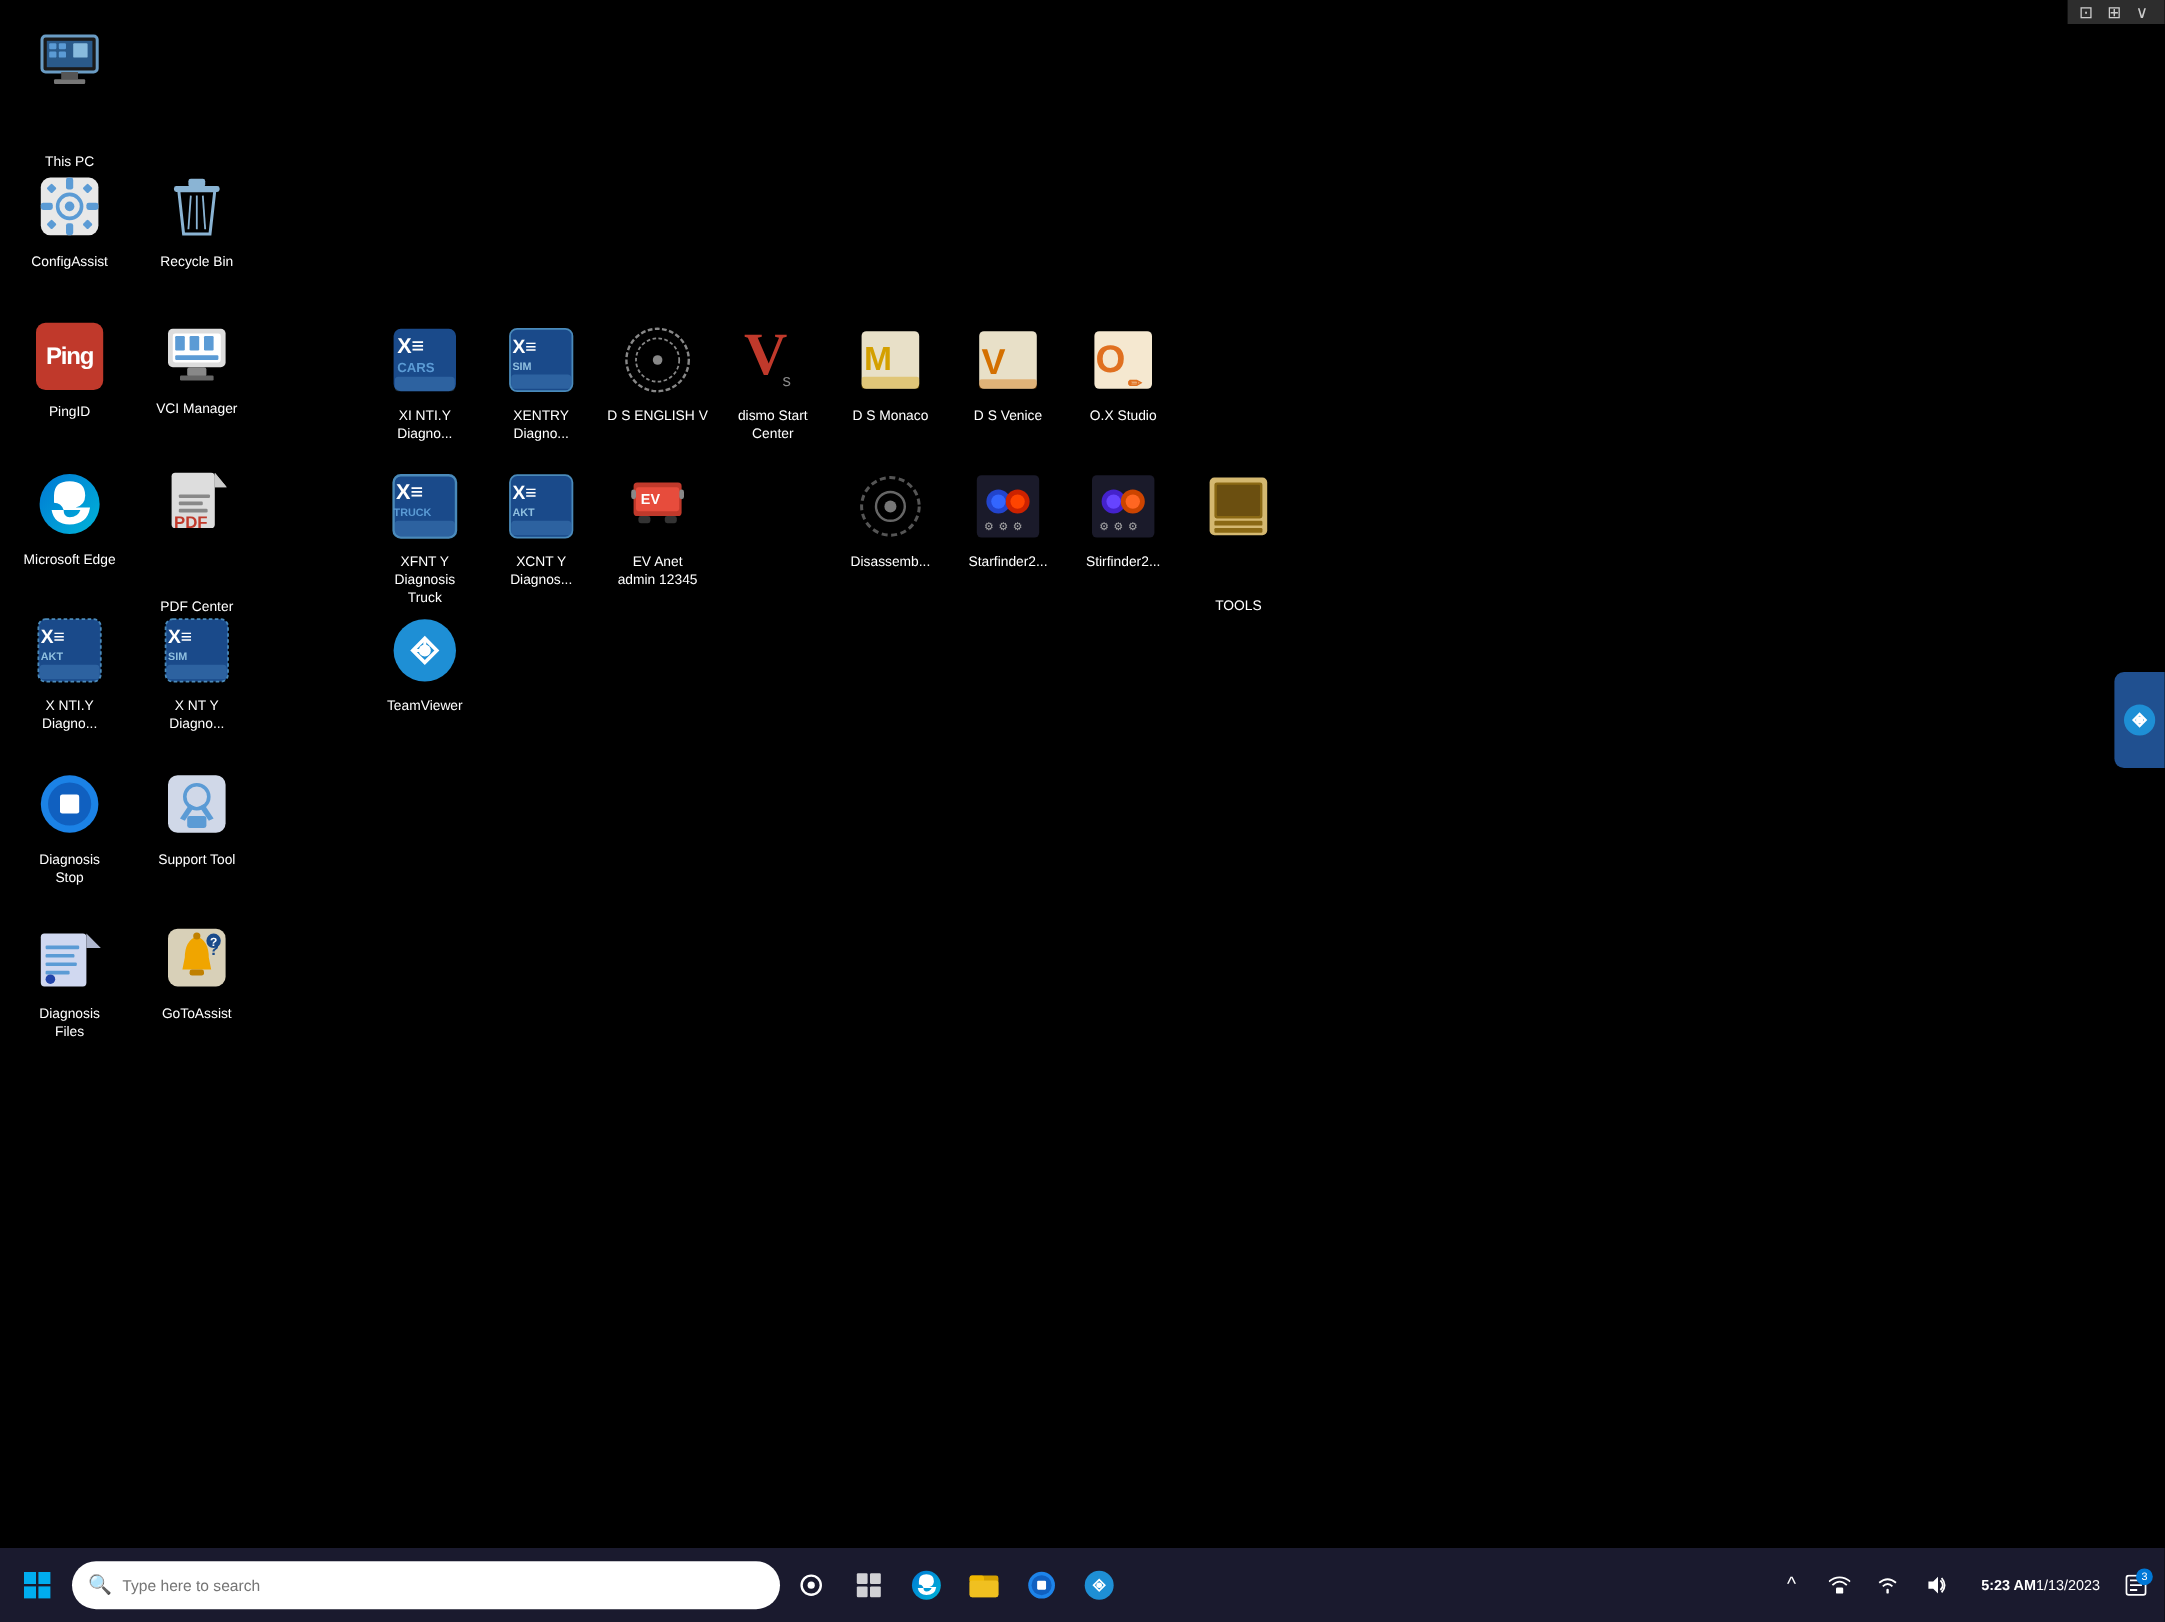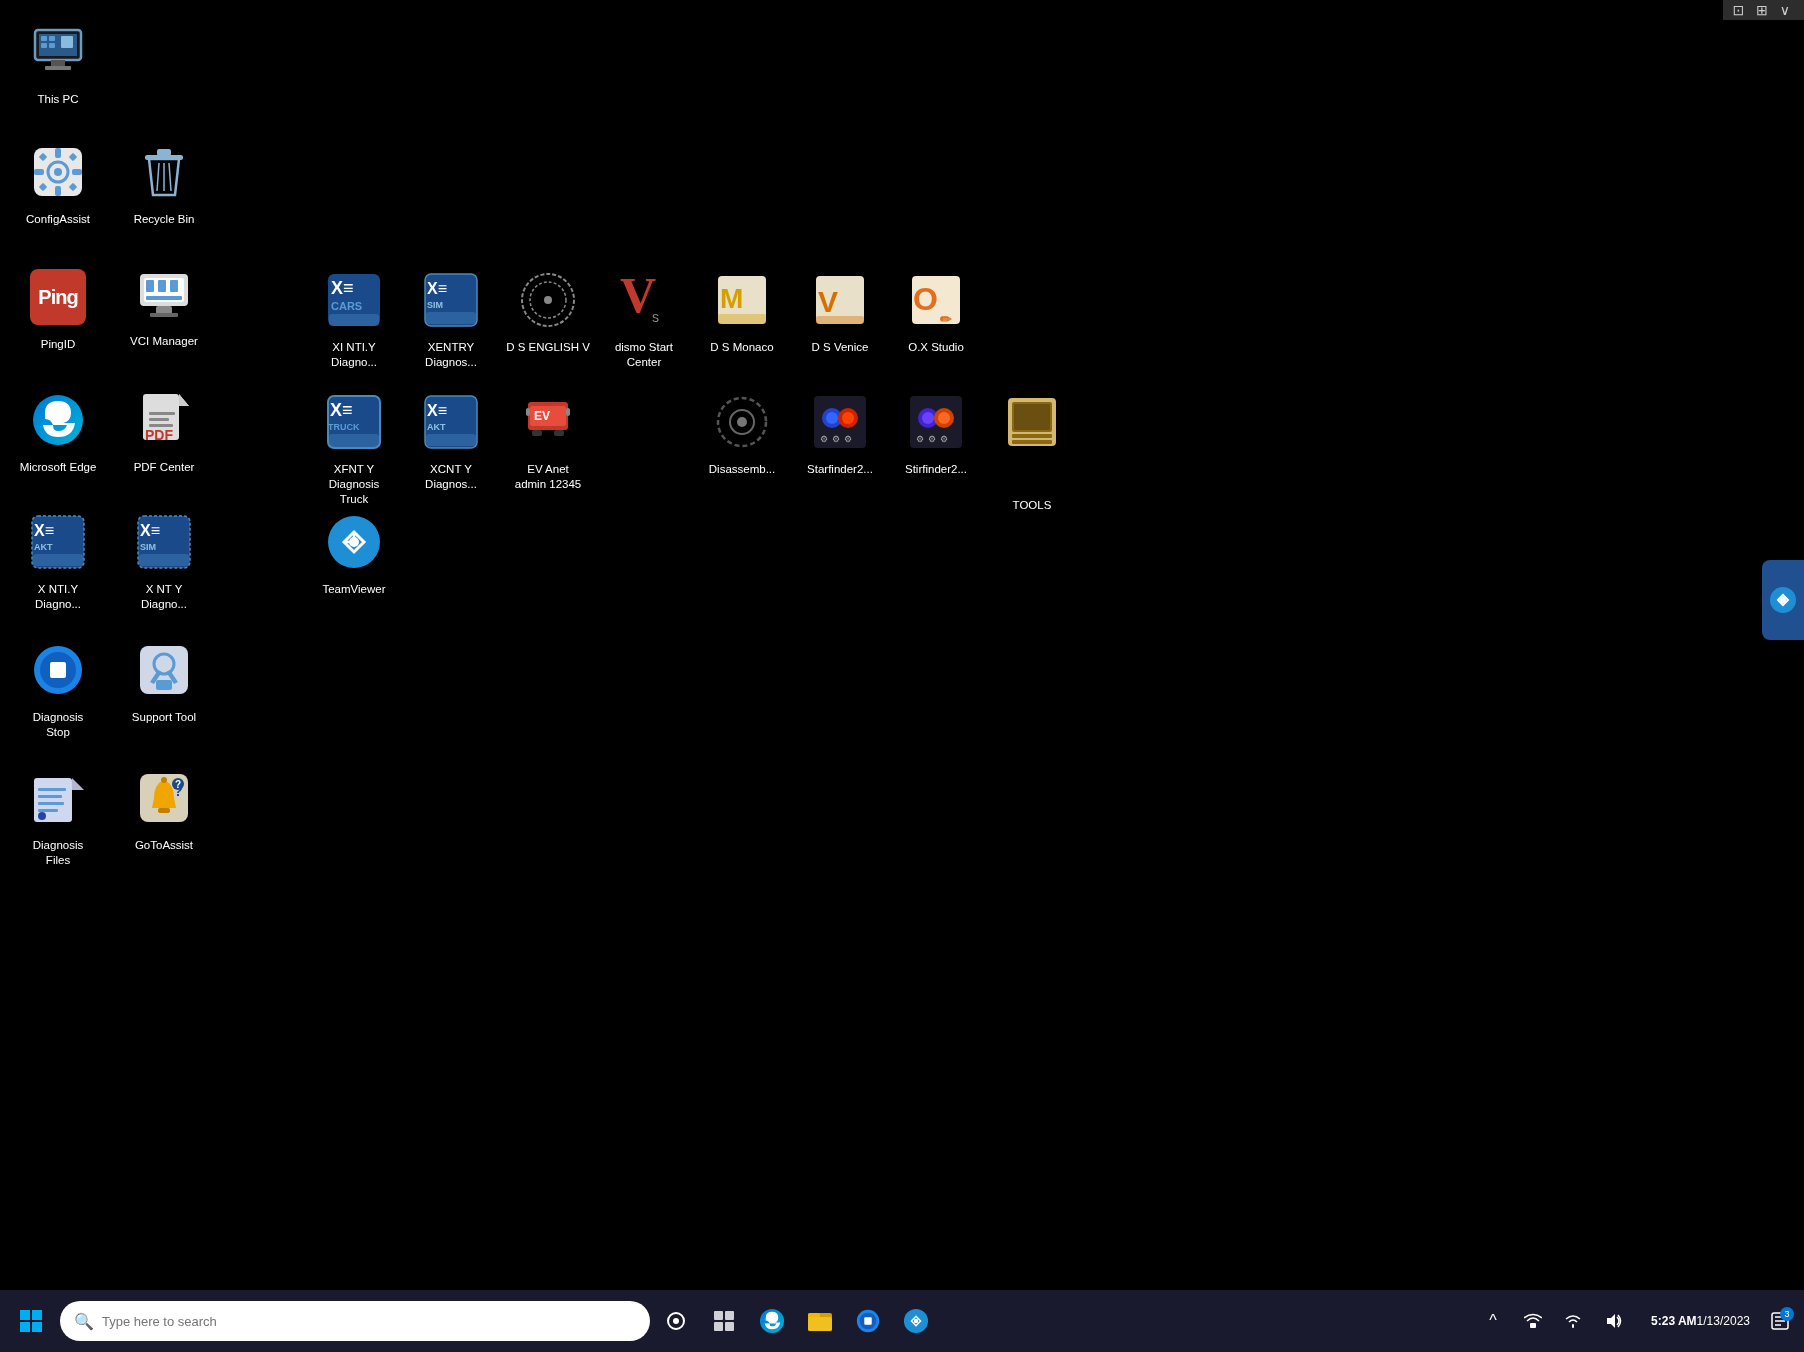--- a/index.html
+++ b/index.html
@@ -194,21 +194,21 @@
       font-size: 28px;
       cursor: pointer;
       z-index: 50;
     }
   </style>
 </head>
 <body>
 
 <div class="icon-grid">
 
-  <div class="desktop-icon" style="left:10px;top:10px;">
+  <div class="desktop-icon" style="left:10px;top:10px;gap:36px;">
     <div class="icon-img">
       <svg width="54" height="48" viewBox="0 0 54 48">
         <rect x="4" y="2" width="46" height="30" rx="3" fill="#1a1a1a" stroke="#6a9cc4" stroke-width="2.5"></rect>
         <rect x="8" y="6" width="38" height="22" fill="#2a5a8a"></rect>
         <rect x="20" y="32" width="14" height="6" fill="#555"></rect>
         <rect x="14" y="38" width="26" height="4" rx="1" fill="#777"></rect>
         <rect x="10" y="8" width="6" height="5" rx="1" fill="#5b9bd5"></rect>
         <rect x="18" y="8" width="6" height="5" rx="1" fill="#5b9bd5"></rect>
         <rect x="10" y="15" width="6" height="5" rx="1" fill="#5b9bd5"></rect>
         <rect x="18" y="15" width="6" height="5" rx="1" fill="#5b9bd5"></rect>
@@ -285,21 +285,21 @@
             <stop offset="100%" style="stop-color:#00b4d8"></stop>
           </linearGradient>
         </defs>
         <circle cx="27" cy="27" r="25" fill="url(#edgeGrad)"></circle>
         <path d="M14,20 Q14,8 27,8 Q40,8 40,20 Q40,28 32,30 L44,30 Q42,44 27,44 Q14,44 12,32 L22,32 Q22,38 27,38 Q34,38 36,32 L22,32 Q20,26 14,26 Z" fill="#fff"></path>
       </svg>
     </div>
     <div class="icon-label">Microsoft Edge</div>
   </div>
 
-  <div class="desktop-icon" style="left:116px;top:378px;">
+  <div class="desktop-icon" style="left:116px;top:378px;gap:39px;">
     <div class="icon-img">
       <svg width="50" height="56" viewBox="0 0 50 56">
         <rect x="4" y="2" width="36" height="46" rx="3" fill="#ddd"></rect>
         <polygon points="40,2 40,14 50,14" fill="#bbb"></polygon>
         <polygon points="40,2 50,14 40,14" fill="#ccc"></polygon>
         <rect x="10" y="20" width="26" height="3" rx="1" fill="#888"></rect>
         <rect x="10" y="26" width="20" height="3" rx="1" fill="#888"></rect>
         <rect x="10" y="32" width="24" height="3" rx="1" fill="#888"></rect>
         <text x="6" y="48" font-size="14" font-family="Arial" font-weight="bold" fill="#c0392b">PDF</text>
       </svg>
@@ -459,21 +459,21 @@
 
   <div class="desktop-icon" style="left:403px;top:258px;">
     <div class="icon-img">
       <svg width="56" height="56" viewBox="0 0 56 56">
         <rect x="2" y="2" width="52" height="52" rx="6" fill="#1a4a8a" stroke="#4a8aba" stroke-width="1.5"></rect>
         <text x="4" y="22" font-size="16" font-family="Arial" font-weight="900" fill="#fff">X≡</text>
         <text x="4" y="36" font-size="9" font-family="Arial" font-weight="bold" fill="#90c0e0">SIM</text>
         <rect x="3" y="40" width="50" height="12" rx="3" fill="rgba(91,155,213,0.3)"></rect>
       </svg>
     </div>
-    <div class="icon-label">XENTRY Diagnos...</div>
+    <div class="icon-label">XENTRY Diagno...</div>
   </div>
 
   <div class="desktop-icon" style="left:403px;top:380px;">
     <div class="icon-img">
       <svg width="56" height="56" viewBox="0 0 56 56">
         <rect x="2" y="2" width="52" height="52" rx="6" fill="#1a4a8a" stroke="#4a8aba" stroke-width="1.5"></rect>
         <text x="4" y="22" font-size="16" font-family="Arial" font-weight="900" fill="#fff">X≡</text>
         <text x="4" y="36" font-size="9" font-family="Arial" font-weight="bold" fill="#90c0e0">AKT</text>
         <rect x="3" y="40" width="50" height="12" rx="3" fill="rgba(91,155,213,0.3)"></rect>
       </svg>

